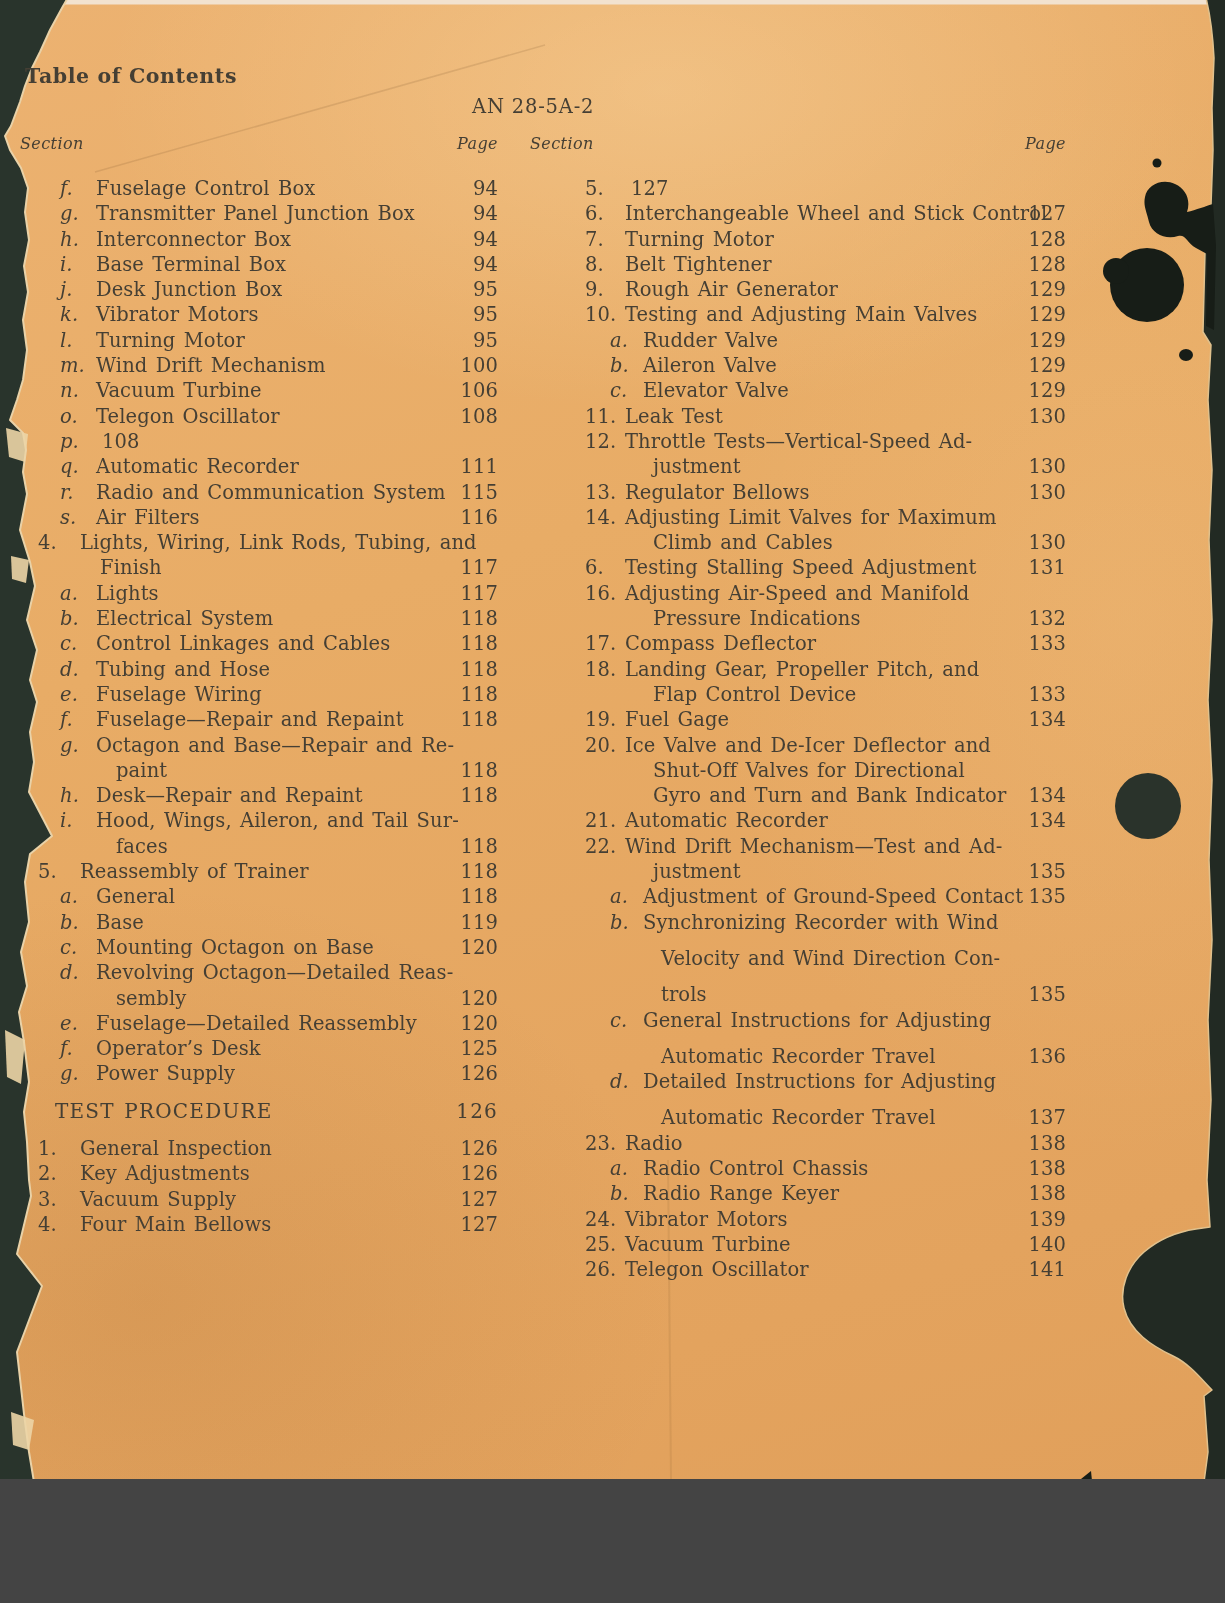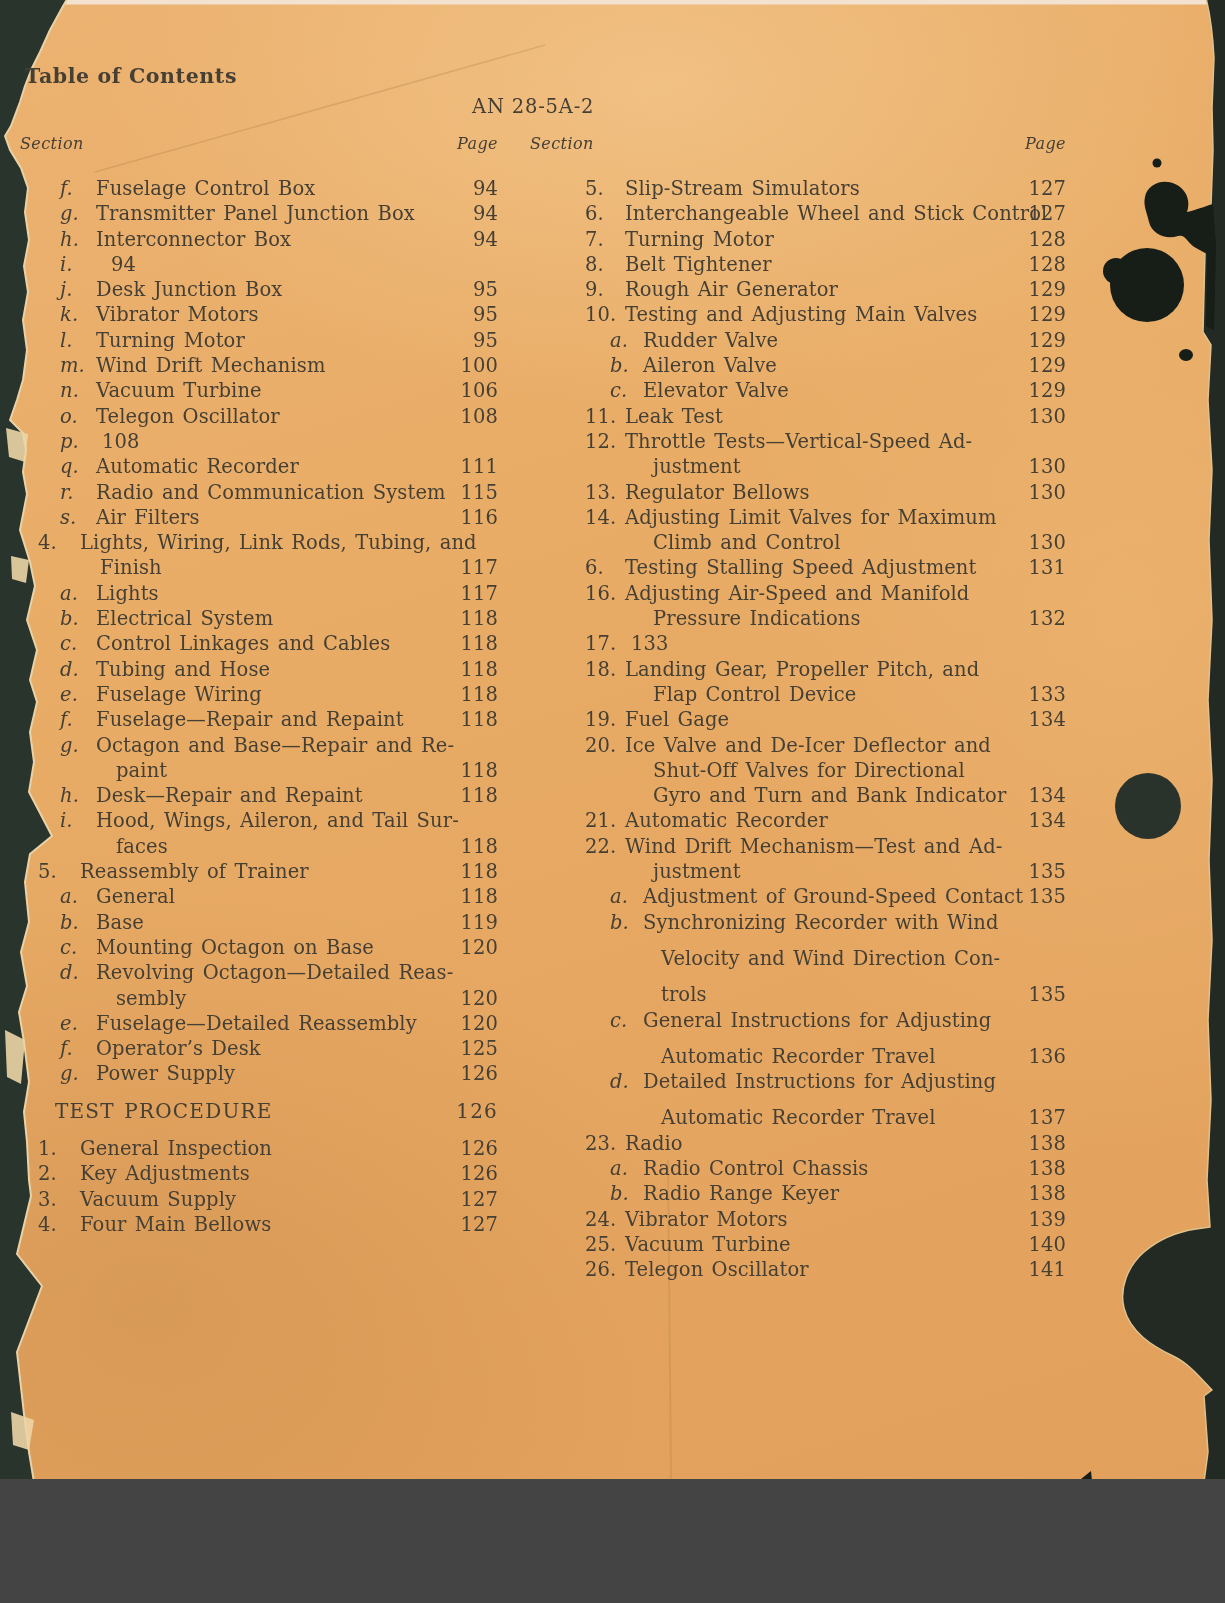--- a/index.html
+++ b/index.html
@@ -100,20 +100,21 @@
           <span class="txt">Transmitter Panel Junction Box</span>
           <span class="pg">94</span>
         </div>
         <div class="trow n1">
           <span class="lab it">h.</span>
           <span class="txt">Interconnector Box</span>
           <span class="pg">94</span>
         </div>
         <div class="trow n1">
           <span class="lab it">i.</span>
+          <span class="txt">Base Terminal Box</span>
           <span class="pg">94</span>
         </div>
         <div class="trow n1">
           <span class="lab it">j.</span>
           <span class="txt">Desk Junction Box</span>
           <span class="pg">95</span>
         </div>
         <div class="trow n1">
           <span class="lab it">k.</span>
           <span class="txt">Vibrator Motors</span>
@@ -283,21 +284,20 @@
         </div>
         <div class="trow n0">
           <span class="lab">4.</span>
           <span class="txt">Four Main Bellows</span>
           <span class="pg">127</span>
         </div>
       </div>
     <div class="col right" id="col-right">
         <div class="trow n0">
           <span class="lab">5.</span>
-          <span class="txt">Slip-Stream Simulators</span>
           <span class="pg">127</span>
         </div>
         <div class="trow n0">
           <span class="lab">6.</span>
           <span class="txt">Interchangeable Wheel and Stick Control</span>
           <span class="pg">127</span>
         </div>
         <div class="trow n0">
           <span class="lab">7.</span>
           <span class="txt">Turning Motor</span>
@@ -349,38 +349,39 @@
         <div class="trow n0">
           <span class="lab">13.</span>
           <span class="txt">Regulator Bellows</span>
           <span class="pg">130</span>
         </div>
         <div class="trow n0">
           <span class="lab">14.</span>
           <span class="txt">Adjusting Limit Valves for Maximum</span>
         </div>
         <div class="trow w2">
-          <span class="txt">Climb and Control</span>
+          <span class="txt">Climb and Cables</span>
           <span class="pg">130</span>
         </div>
         <div class="trow n0">
           <span class="lab">6.</span>
           <span class="txt">Testing Stalling Speed Adjustment</span>
           <span class="pg">131</span>
         </div>
         <div class="trow n0">
           <span class="lab">16.</span>
           <span class="txt">Adjusting Air-Speed and Manifold</span>
         </div>
         <div class="trow w2">
           <span class="txt">Pressure Indications</span>
           <span class="pg">132</span>
         </div>
         <div class="trow n0">
           <span class="lab">17.</span>
+          <span class="txt">Compass Deflector</span>
           <span class="pg">133</span>
         </div>
         <div class="trow n0">
           <span class="lab">18.</span>
           <span class="txt">Landing Gear, Propeller Pitch, and</span>
         </div>
         <div class="trow w2">
           <span class="txt">Flap Control Device</span>
           <span class="pg">133</span>
         </div>

